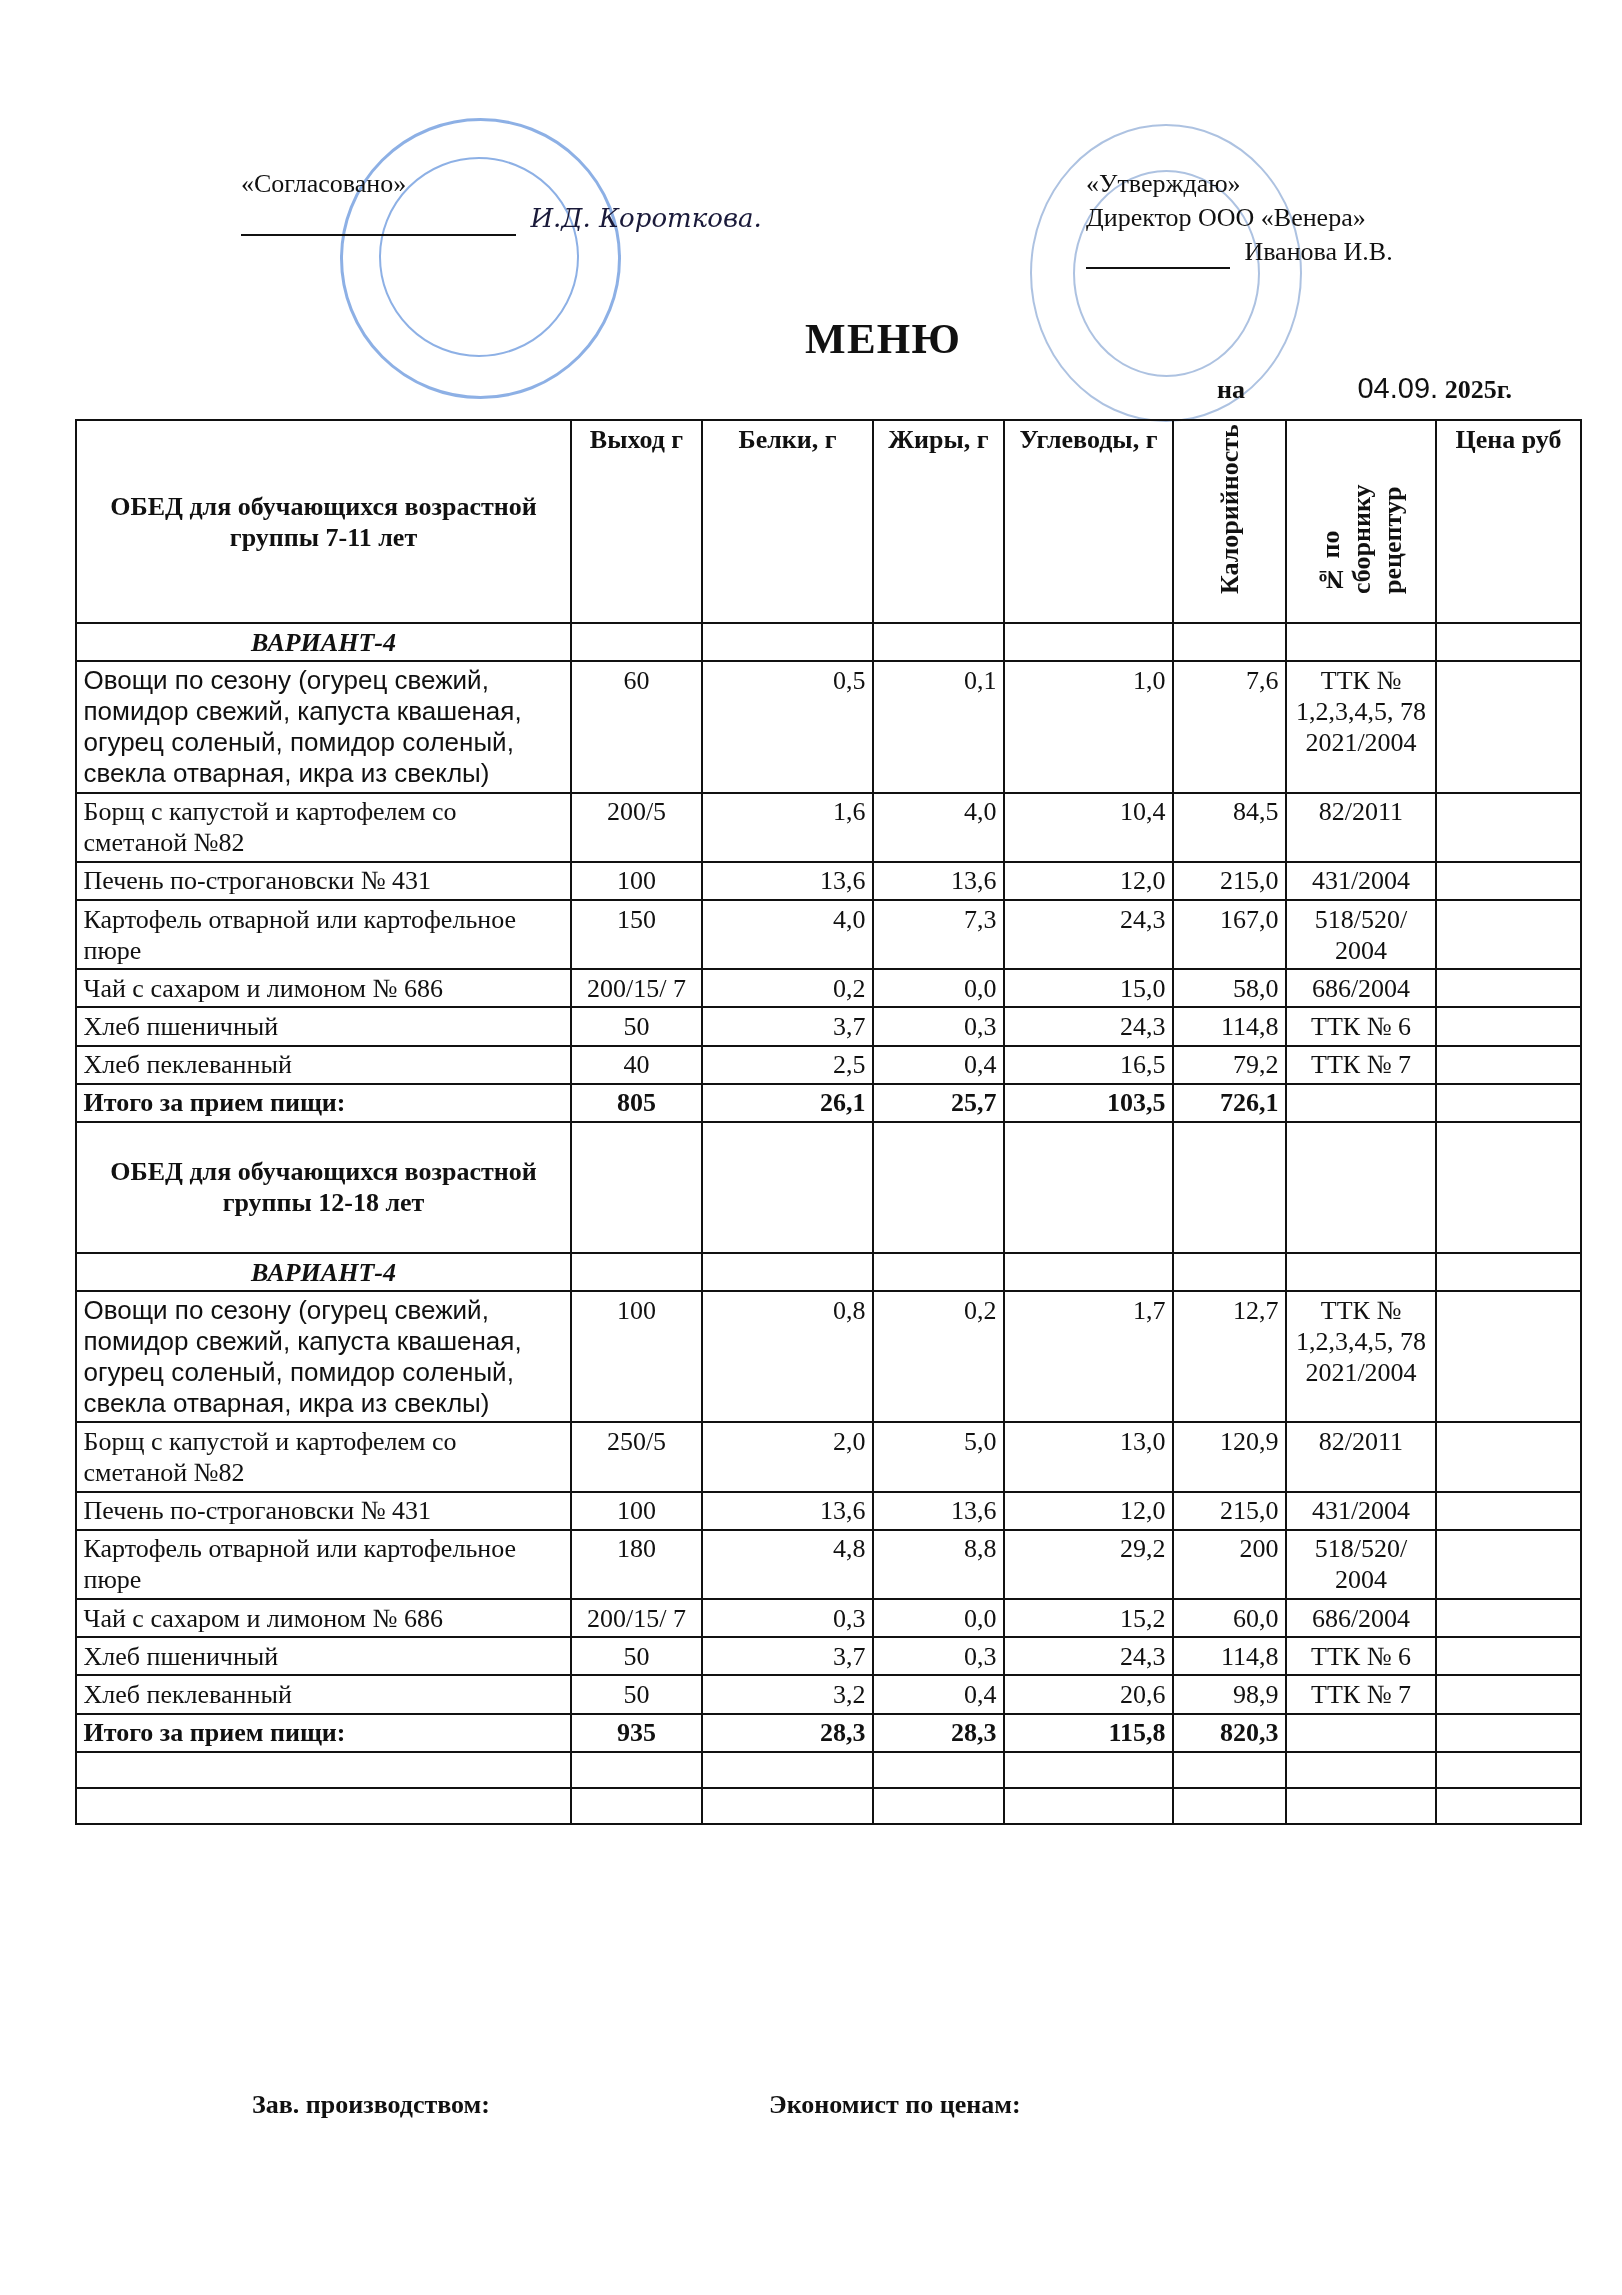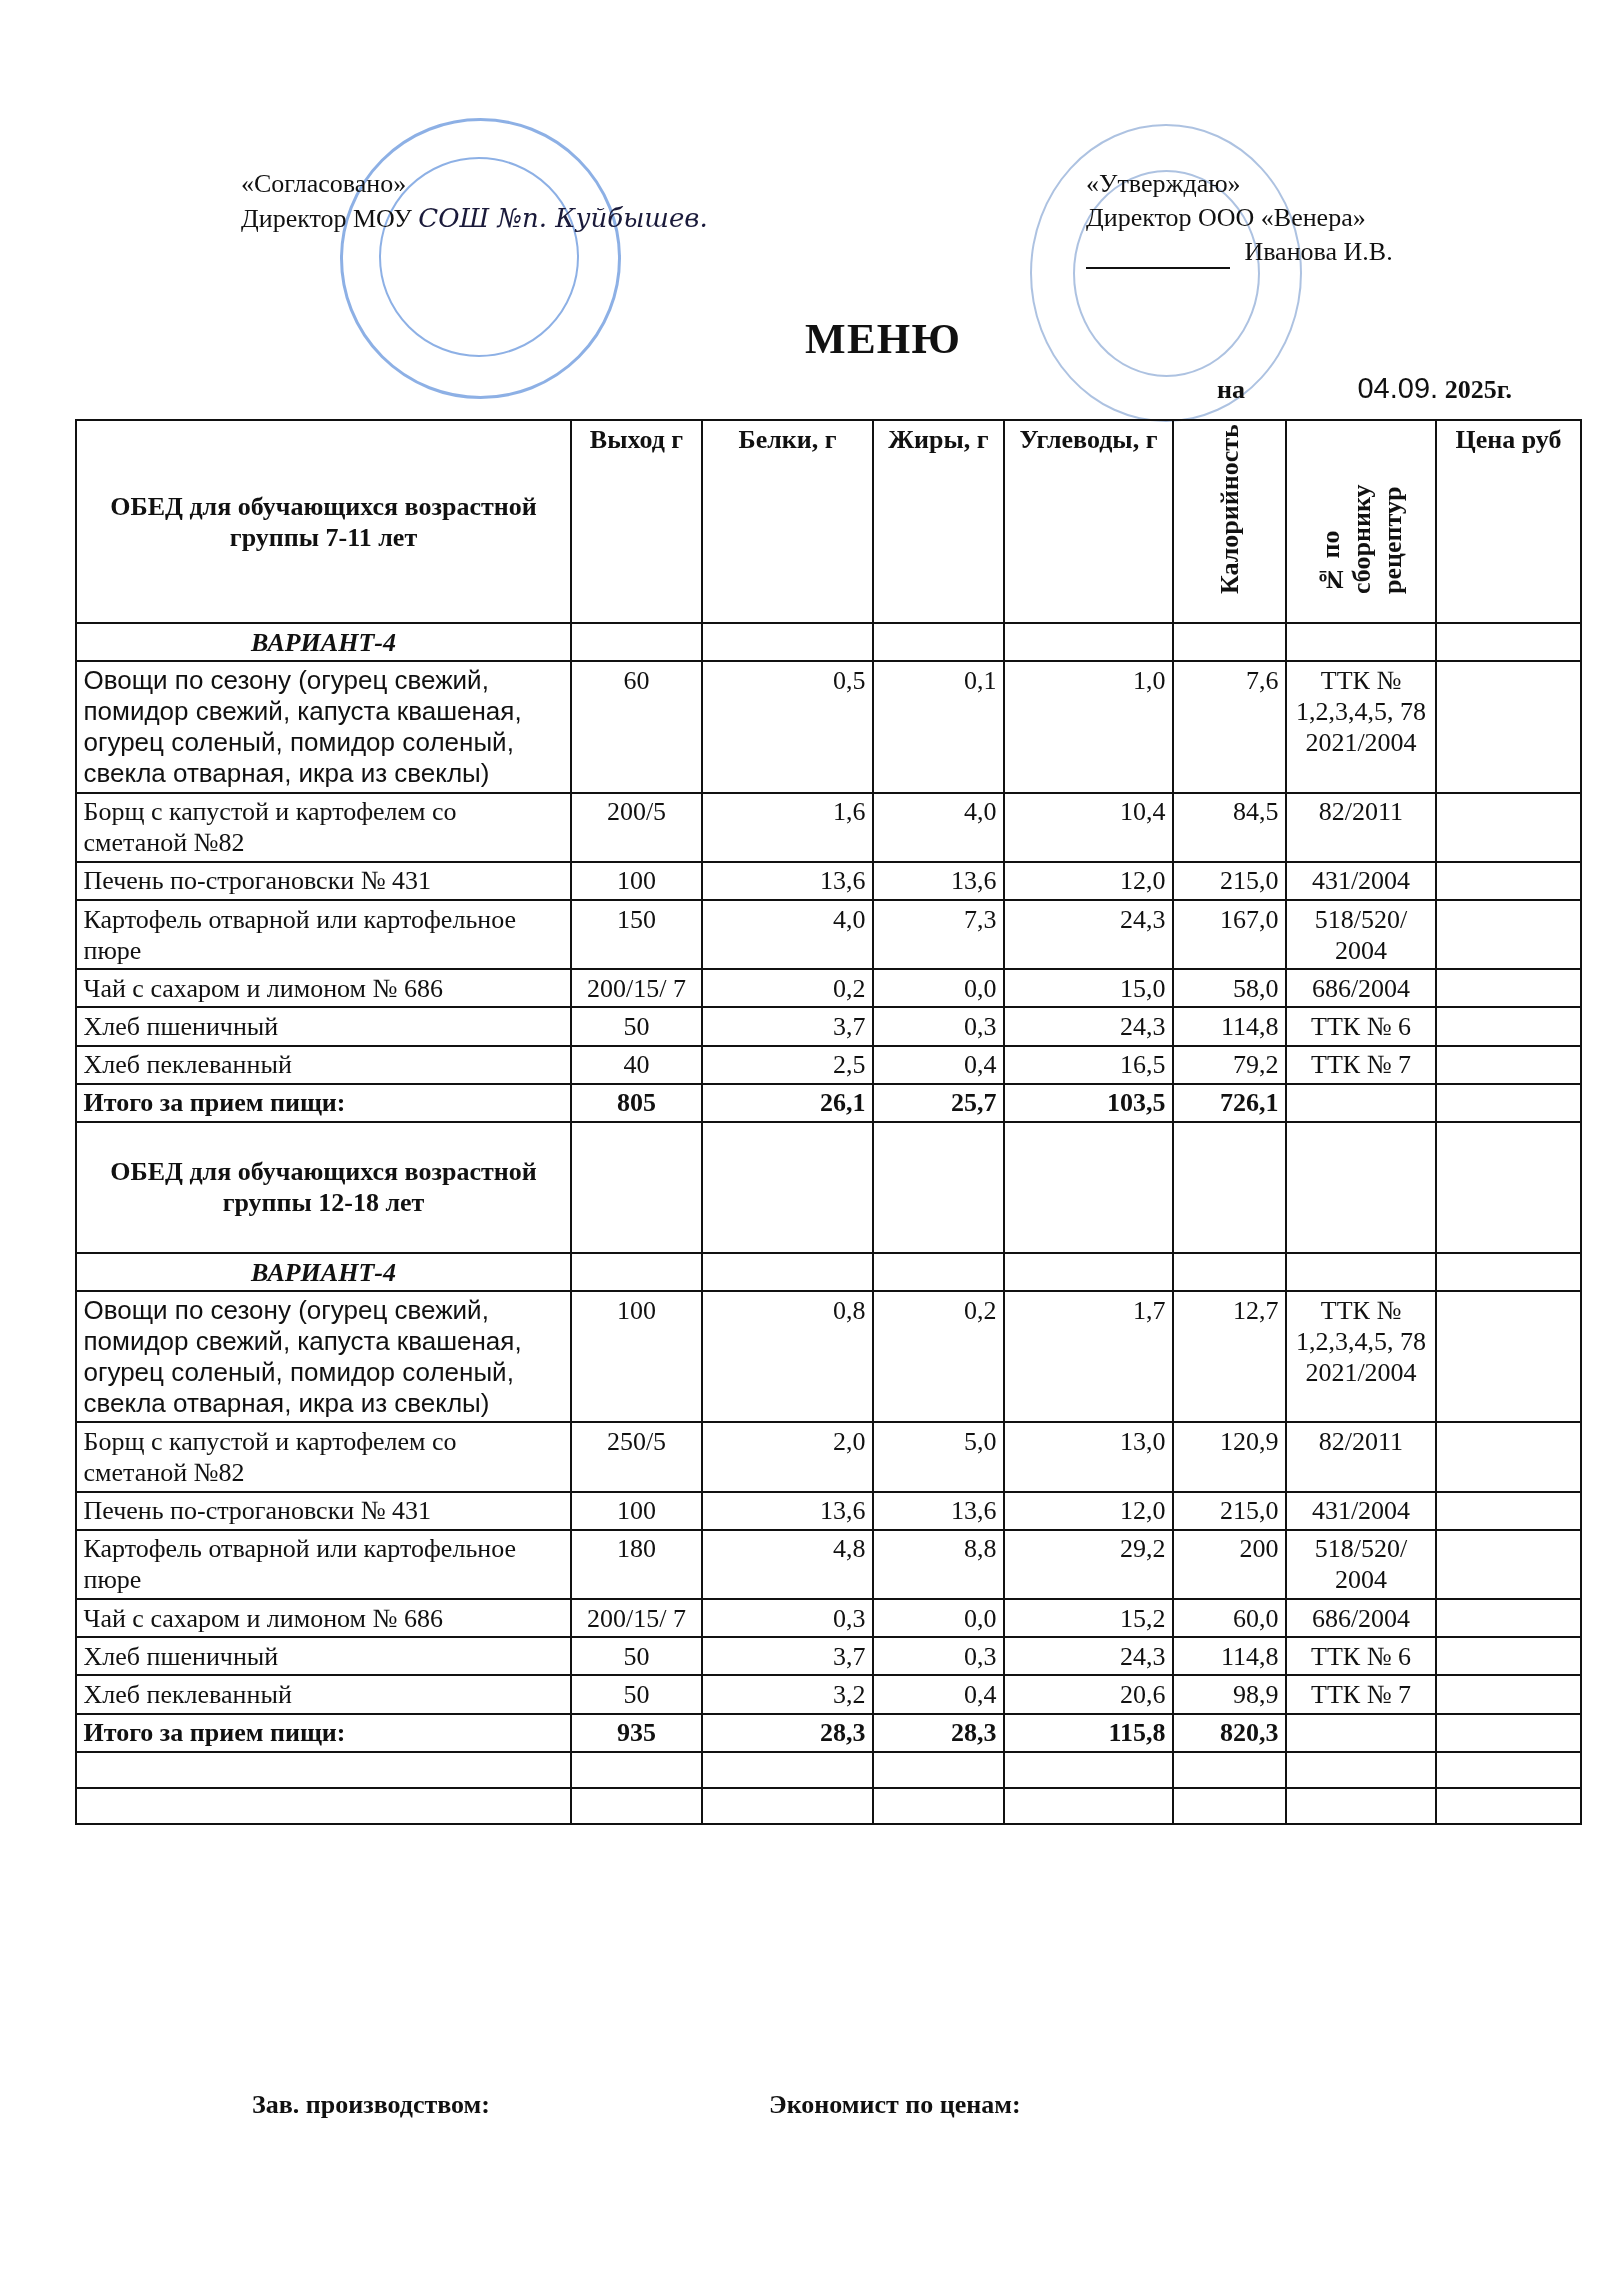--- a/index.html
+++ b/index.html
@@ -52,22 +52,22 @@
 <body>
 
 <div class="stamp stamp-left"></div>
 <div class="stamp inner stamp-left-inner"></div>
 <div class="stamp stamp-right"></div>
 <div class="stamp inner stamp-right-inner"></div>
 
 <div class="hdr hdr-left">
   <div>«Согласовано»</div>
   <div>
-    <span>Директор МОУ</span>
-    <span class="handwriting">СОШ №п. Куйбышев.</span>
+    <span class="sig-line long"></span>
+    <span class="handwriting">И.Д. Короткова.</span>
   </div>
 </div>
 
 <div class="hdr hdr-right">
   <span class="line">«Утверждаю»</span>
   <span class="line">Директор ООО «Венера»</span>
   <span class="line">
     <span class="sig-line"></span>
     <span>Иванова И.В.</span>
   </span>

